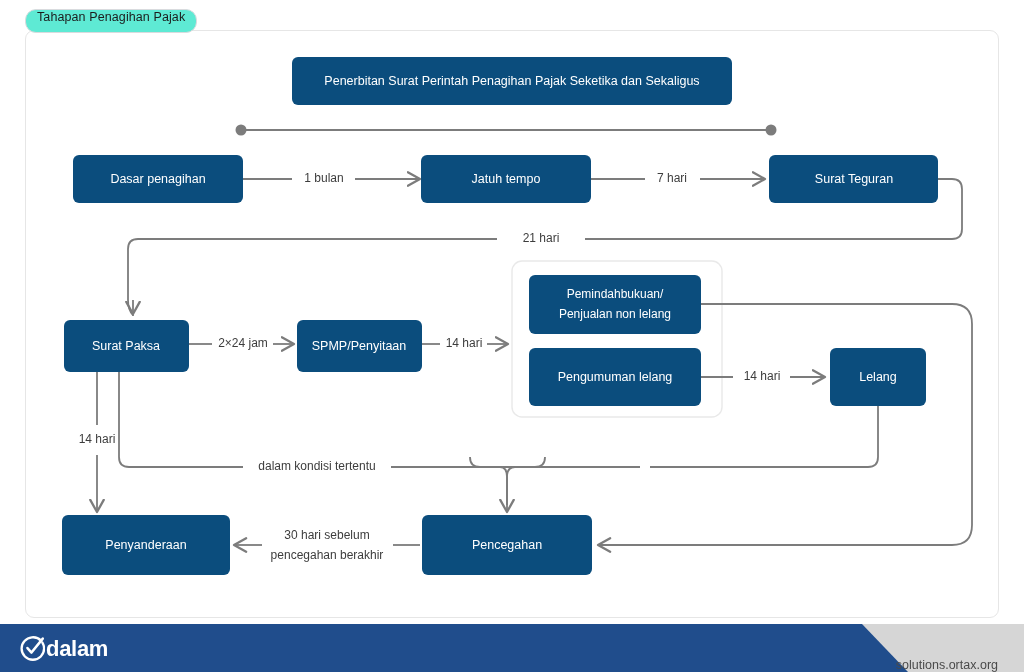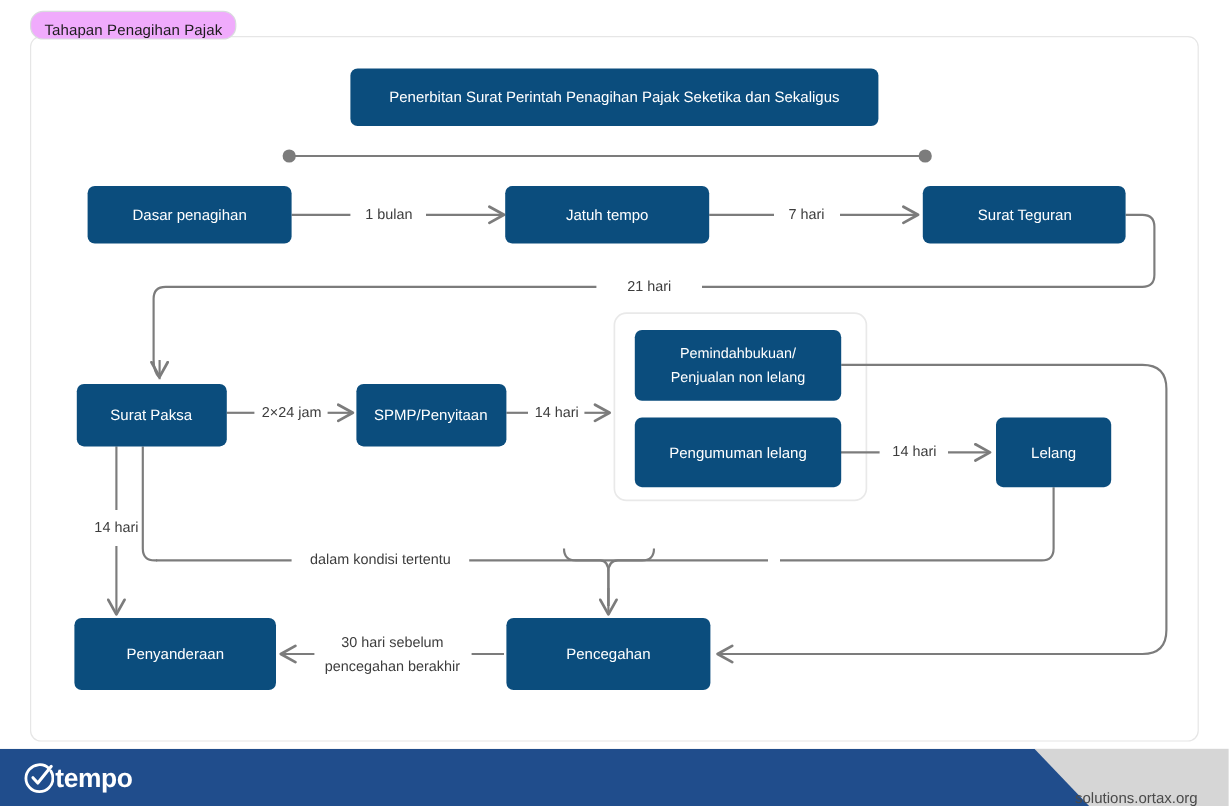--- a/index.html
+++ b/index.html
@@ -22,22 +22,22 @@
   }
 
   
   .title-chip {
     position: absolute;
     left: 25px;
     top: 9px;
     height: 22px;
     padding: 0 11px;
     display: flex;
-    align-items: flex-end;
-    background: #f0abfc;
+    align-items: flex-start;
+    background: #5eead4;
     border: 1px solid #d9dbde;
     border-radius: 11px;
     font-size: 12.5px;
     color: #1c1c1c;
     letter-spacing: 0.1px;
     white-space: nowrap;
     z-index: 5;
   }
 
   
@@ -298,21 +298,21 @@
 
     <div class="footer-logo">
       <span class="logo-mark">
         <svg viewBox="0 0 30 30" width="27" height="27" aria-hidden="true">
           <path d="M25.5,6.2 C22.9,3.4 19.2,2.2 15.4,2.6 C9.0,3.3 4.0,8.6 4.0,15.0
                    C4.0,21.9 9.6,27.5 16.5,27.5 C23.4,27.5 29.0,21.9 29.0,15.0
                    C29.0,12.6 28.3,10.3 27.1,8.4" fill="none" stroke="#ffffff" stroke-width="2.6" stroke-linecap="round"></path>
           <path d="M10.5,14.5 L15.0,19.5 L27.5,4.0" fill="none" stroke="#ffffff" stroke-width="2.8" stroke-linecap="round" stroke-linejoin="round"></path>
         </svg>
       </span>
-      <span class="logo-word">tempo</span>
+      <span class="logo-word">dalam</span>
     </div>
 
     <div class="footer-url">
       <span>solutions.ortax.org</span>
     </div>
   </div>
 
 </div>
 
 </body></html>

